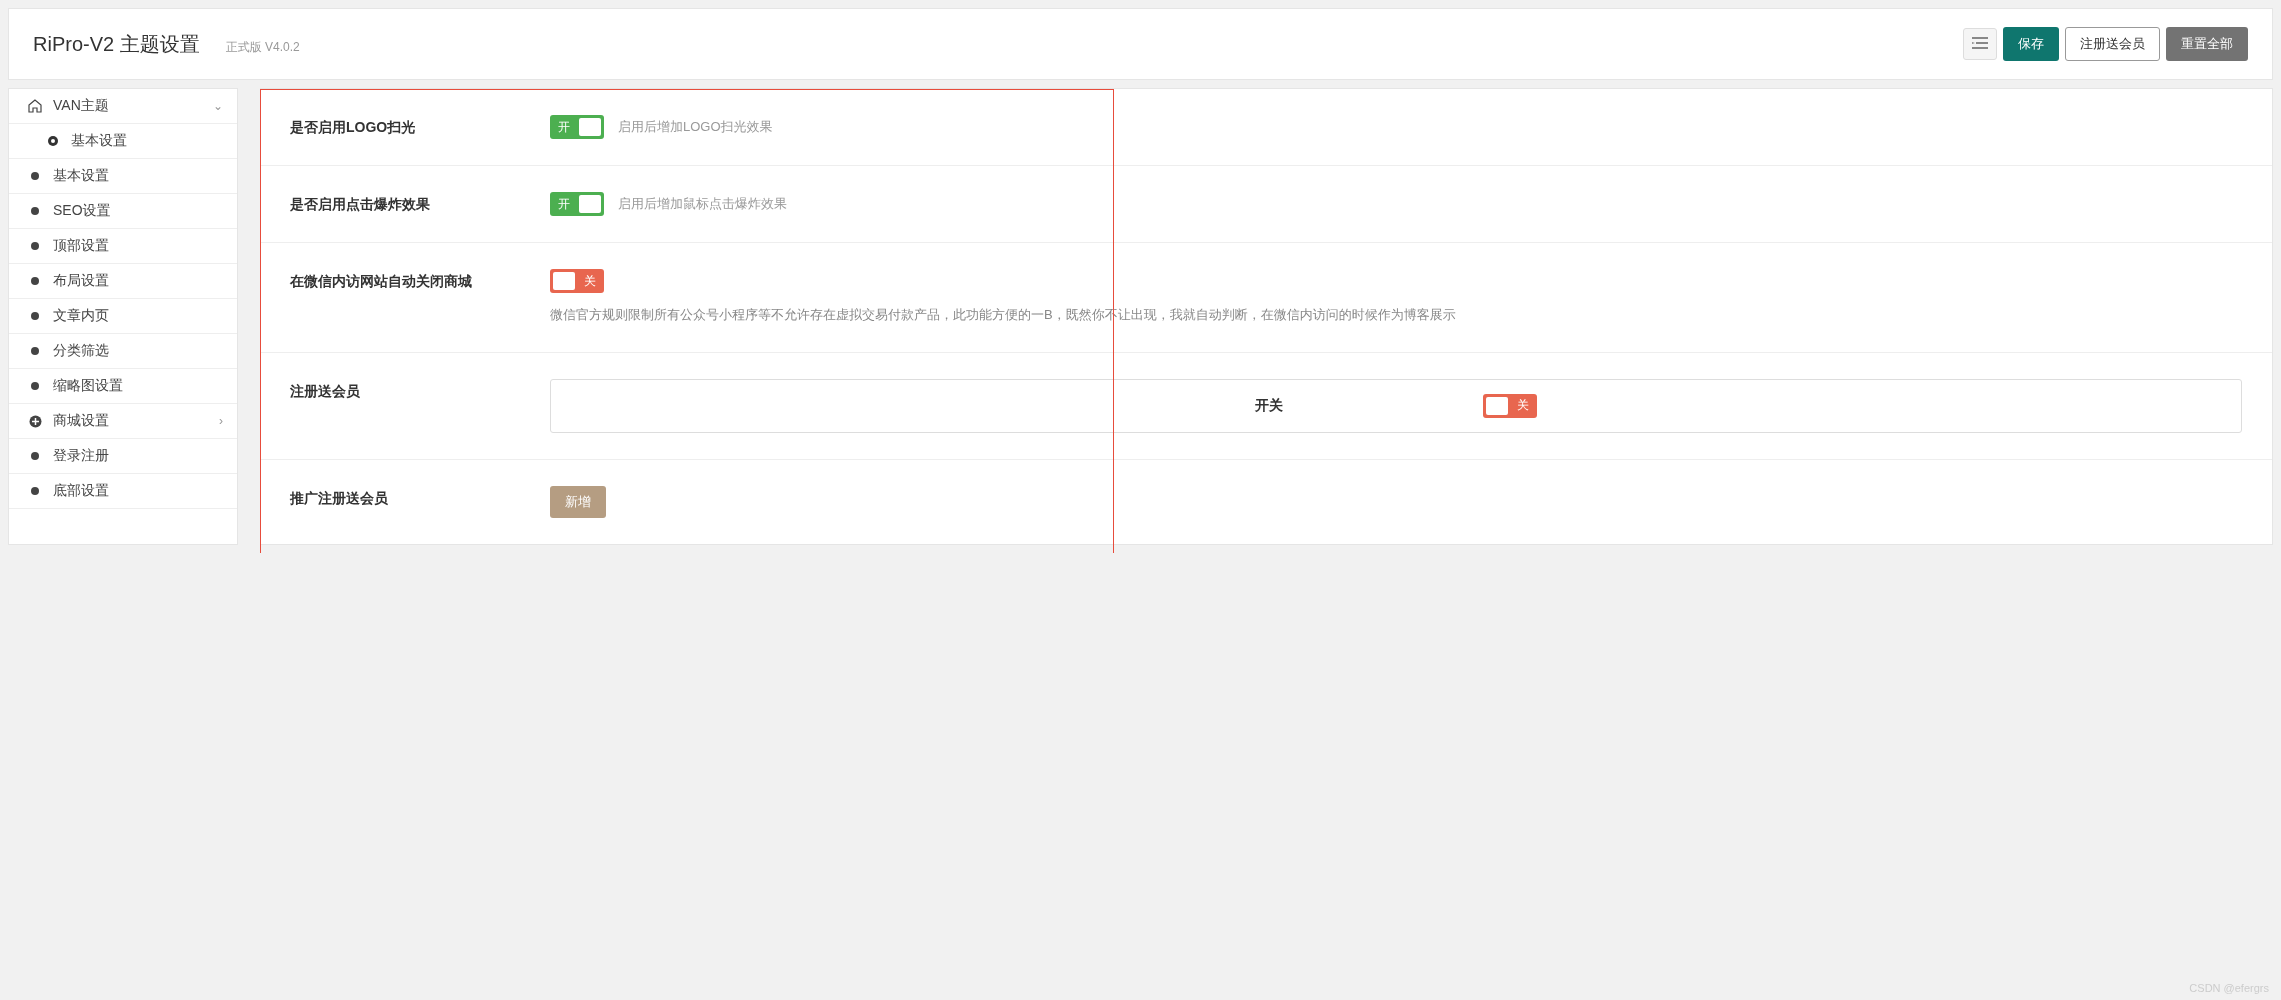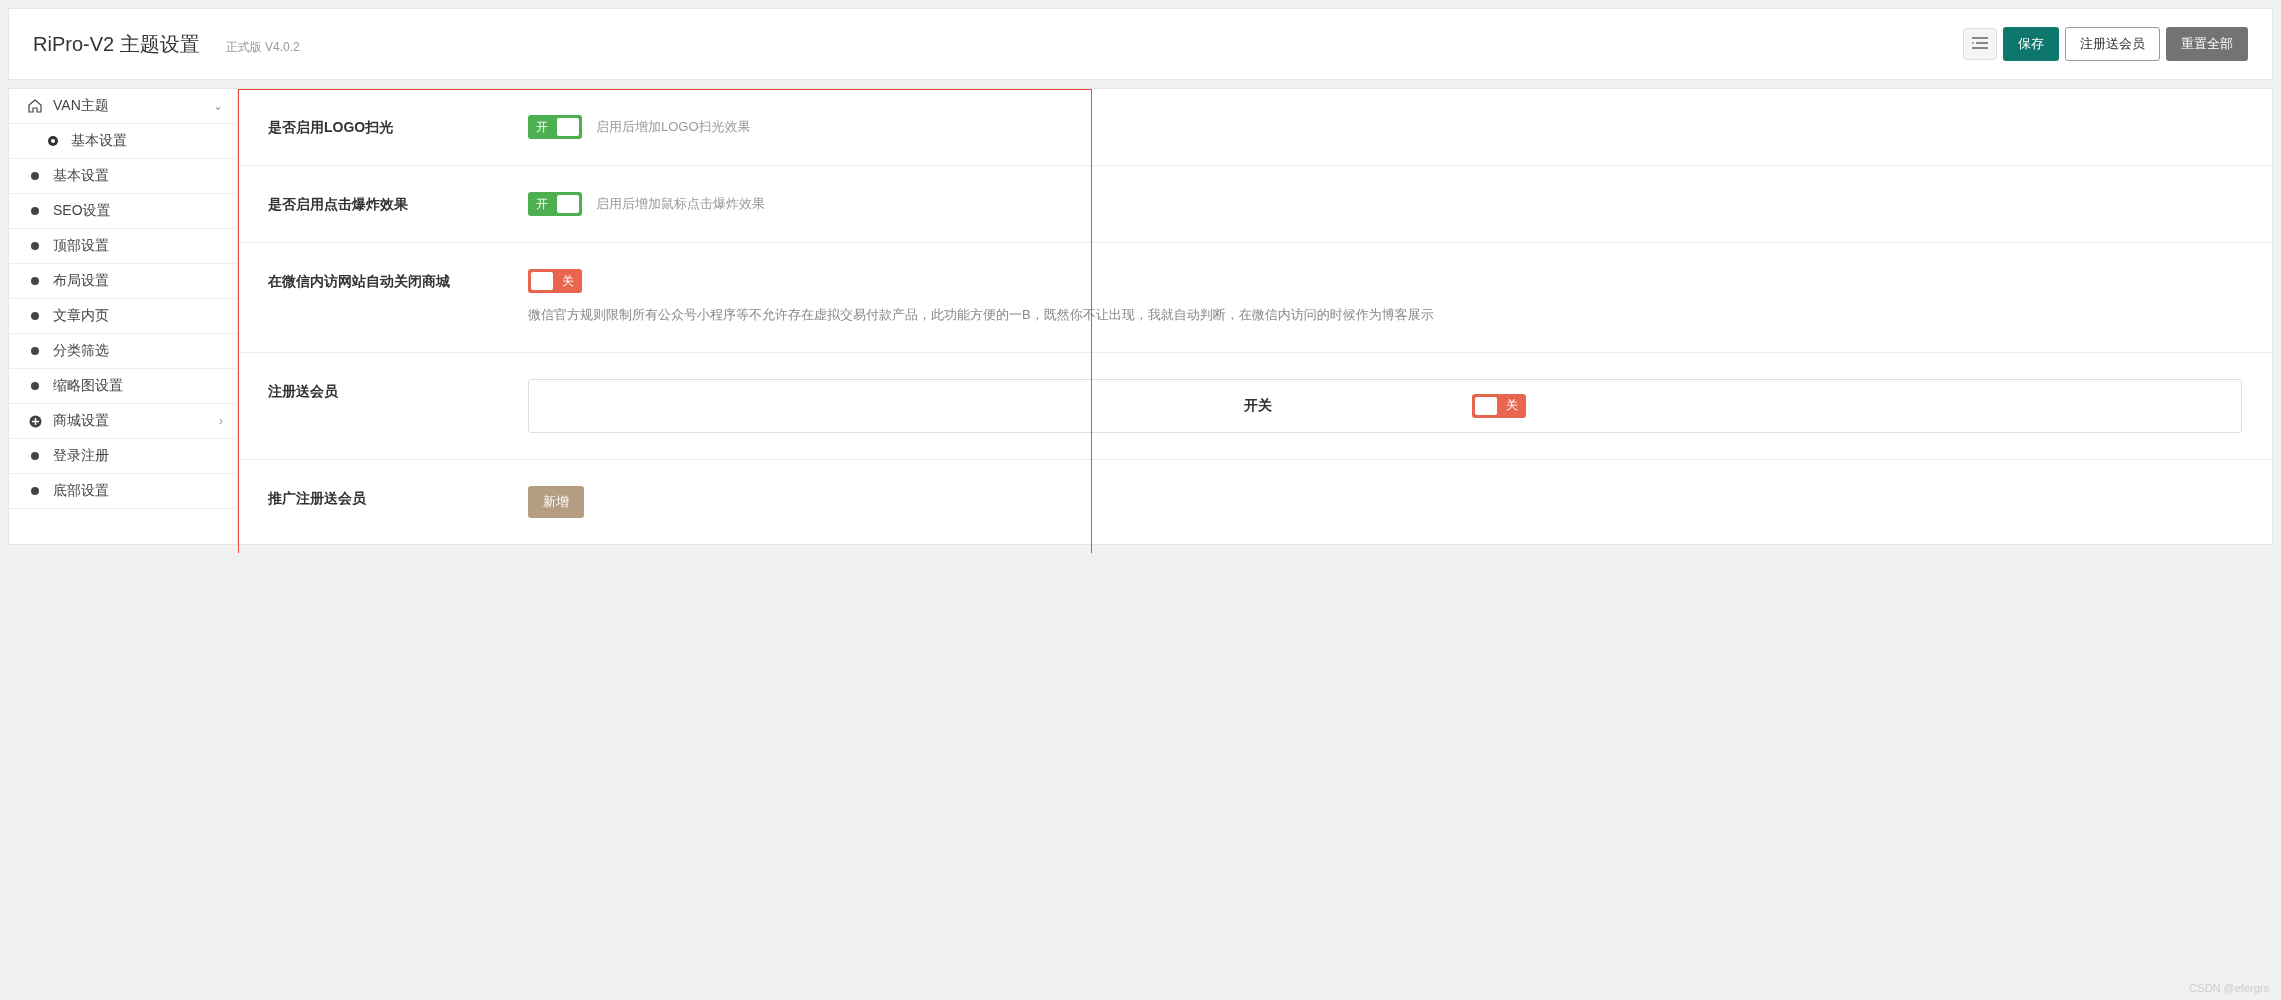--- a/index.html
+++ b/index.html
@@ -79,20 +79,21 @@
       color: #999;
       font-size: 12px;
     }
 
     .main {
       flex: 1;
       background: #fff;
       border: 1px solid #e5e5e5;
       border-left: none;
       position: relative;
+      margin-left: 22px;
     }
     .highlight-box {
       position: absolute;
       top: 0;
       left: 0;
       width: 854px;
       height: 549px;
       border: 1px solid #e74c3c;
       pointer-events: none;
       z-index: 10;

